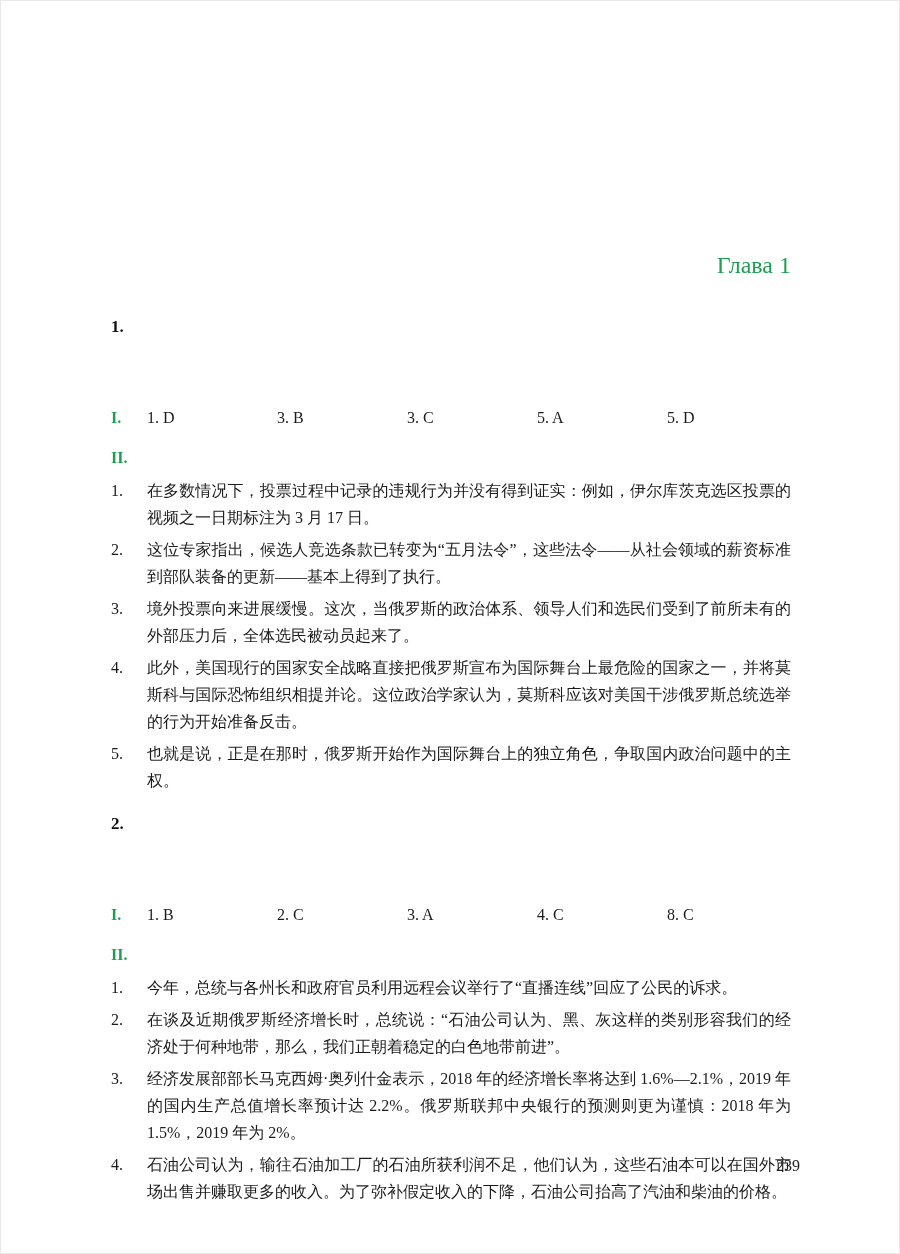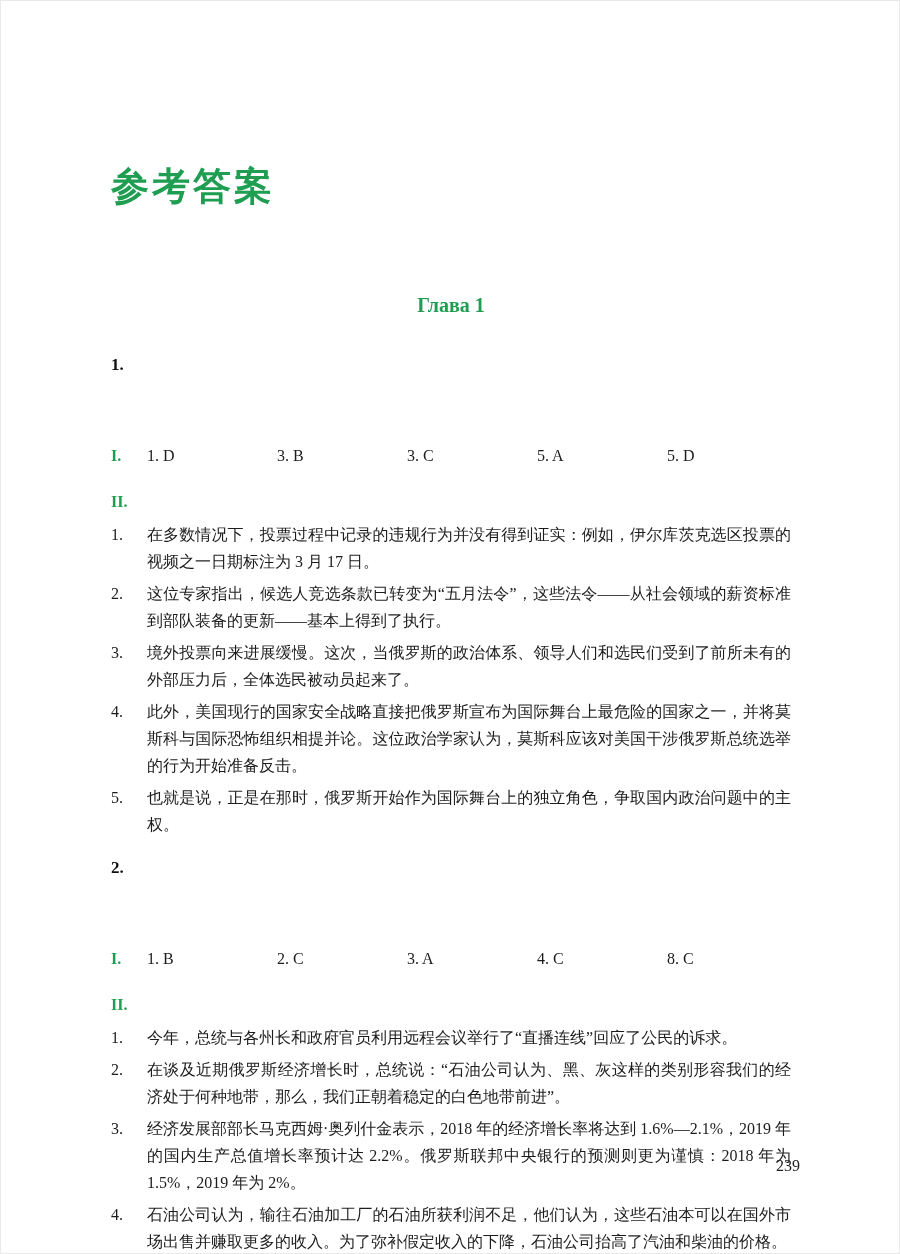--- a/index.html
+++ b/index.html
@@ -22,23 +22,23 @@
   .doc-title {
     font-family: "Liberation Sans", "DejaVu Sans", sans-serif;
     font-size: 38px;
     font-weight: bold;
     color: var(--accent);
     letter-spacing: 3px;
     line-height: 1.1;
   }
   .chapter-heading {
     margin-top: 86px;
-    text-align: center;
-    font-size: 20px;
-    font-weight: bold;
+    text-align: right;
+    font-size: 24px;
+    font-weight: normal;
     color: var(--accent);
   }
   .section-number {
     margin-top: 38px;
     font-size: 17px;
     font-weight: bold;
     color: #111;
   }
   .answers-row {
     margin-top: 24px;
@@ -53,21 +53,21 @@
     flex: 0 0 36px;
     font-size: 16px;
   }
   .answer-cell {
     width: 130px;
     flex: 0 0 130px;
     color: #1c1c1c;
     margin-top: 48px;
   }
   .roman-line {
-    margin-top: 28px;
+    margin-top: 22px;
   }
   .items {
     margin-top: 10px;
   }
   .item {
     display: flex;
     margin-bottom: 5px;
     font-size: 16px;
     line-height: 27px;
   }
@@ -85,21 +85,20 @@
     right: 100px;
     font-size: 16px;
     color: #222;
   }
 </style>
 </head>
 <body>
 
 <div class="page">
 
-  <div class="doc-title">参考答案</div>
 
   <div class="chapter-heading">Глава 1</div>
 
   <div class="section-number">1.</div>
 
   <div class="answers-row">
     <span class="roman-label">I.</span>
     <span class="answer-cell">1. D</span>
     <span class="answer-cell">3. B</span>
     <span class="answer-cell">3. C</span>

